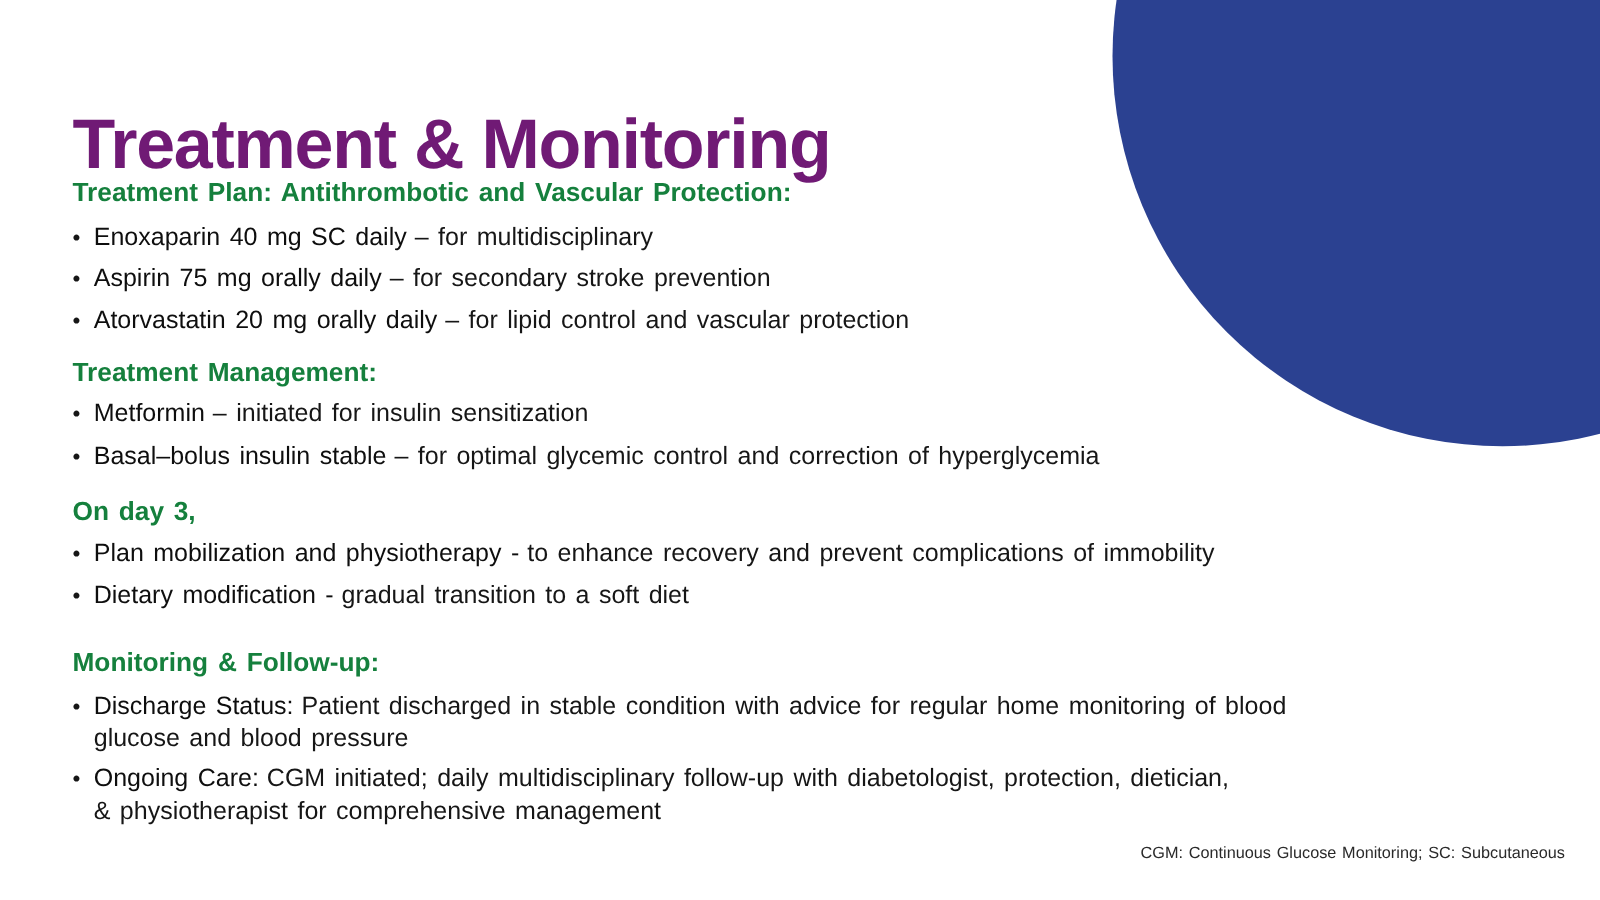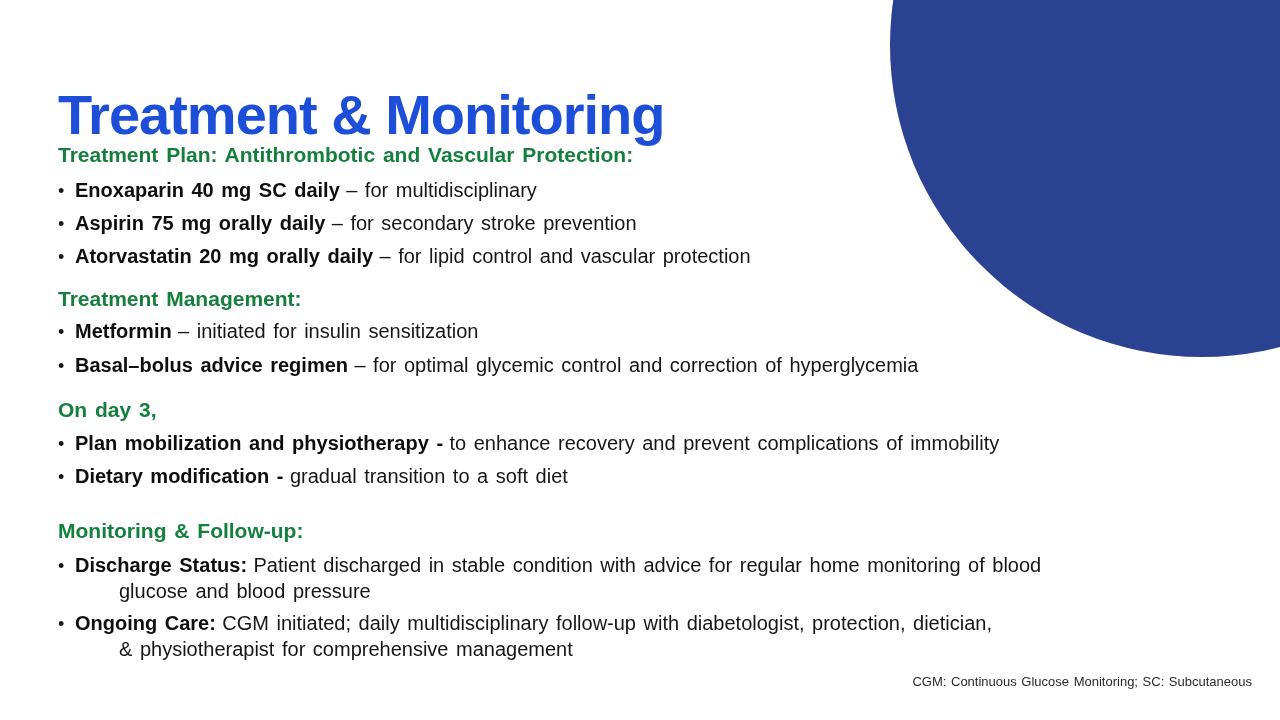--- a/index.html
+++ b/index.html
@@ -7,32 +7,32 @@
     position:relative; width:1280px; height:720px; margin:0 auto;
     background:#ffffff; overflow:hidden;
     font-family:"Liberation Sans", sans-serif; color:#141414;
   }
   .decor-circle {
     position:absolute; left:890px; top:-267px; width:624px; height:624px;
     border-radius:50%; background:#2b4191;
   }
   .slide-title {
     position:absolute; left:58px; top:44px;
-    font-size:56px; font-weight:bold; letter-spacing:-1px; color:#1d4ed8;
+    font-size:56px; font-weight:bold; letter-spacing:-1px; color:#701a75;
     white-space:nowrap;
   }
   .line {
     position:absolute; left:58px; white-space:nowrap;
     font-size:20px; line-height:26px; word-spacing:2px; color:#161616;
   }
   .heading { font-weight:bold; font-size:21px; color:#15803d;text-align:center; }
   .bullet { display:flex; align-items:baseline; }
   .dot { width:17px; flex:none; font-size:18px; }
-  .lead { font-weight:bold; margin-right:0.32em; color:#0e0e0e; }
-  .cont { left:75px;margin-left:44px; }
+  .lead { font-weight:normal; margin-right:0.32em; color:#0e0e0e; }
+  .cont { left:75px; }
   .footnote {
     position:absolute; right:28px; top:674px;
     font-size:13px; word-spacing:1px; color:#2a2a2a; white-space:nowrap;
   }
 </style>
 </head>
 <body>
 
 <div class="slide">
 
@@ -54,21 +54,21 @@
     <span><span class="lead">Atorvastatin 20 mg orally daily</span><span>– for lipid control and vascular protection</span></span>
   </div>
 
   <div class="line heading" style="top:286px">Treatment Management:</div>
   <div class="line bullet" style="top:318px">
     <span class="dot">•</span>
     <span><span class="lead">Metformin</span><span>– initiated for insulin sensitization</span></span>
   </div>
   <div class="line bullet" style="top:352px">
     <span class="dot">•</span>
-    <span><span class="lead">Basal–bolus advice regimen</span><span>– for optimal glycemic control and correction of hyperglycemia</span></span>
+    <span><span class="lead">Basal–bolus insulin stable</span><span>– for optimal glycemic control and correction of hyperglycemia</span></span>
   </div>
 
   <div class="line heading" style="top:397px">On day 3,</div>
   <div class="line bullet" style="top:430px">
     <span class="dot">•</span>
     <span><span class="lead">Plan mobilization and physiotherapy -</span><span>to enhance recovery and prevent complications of immobility</span></span>
   </div>
   <div class="line bullet" style="top:463px">
     <span class="dot">•</span>
     <span><span class="lead">Dietary modification -</span><span>gradual transition to a soft diet</span></span>

